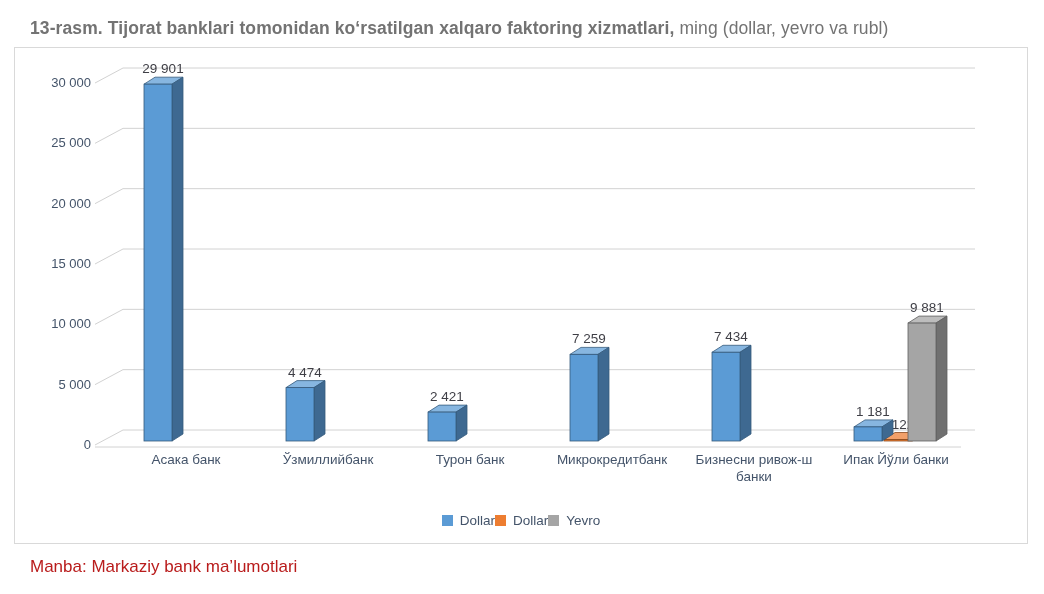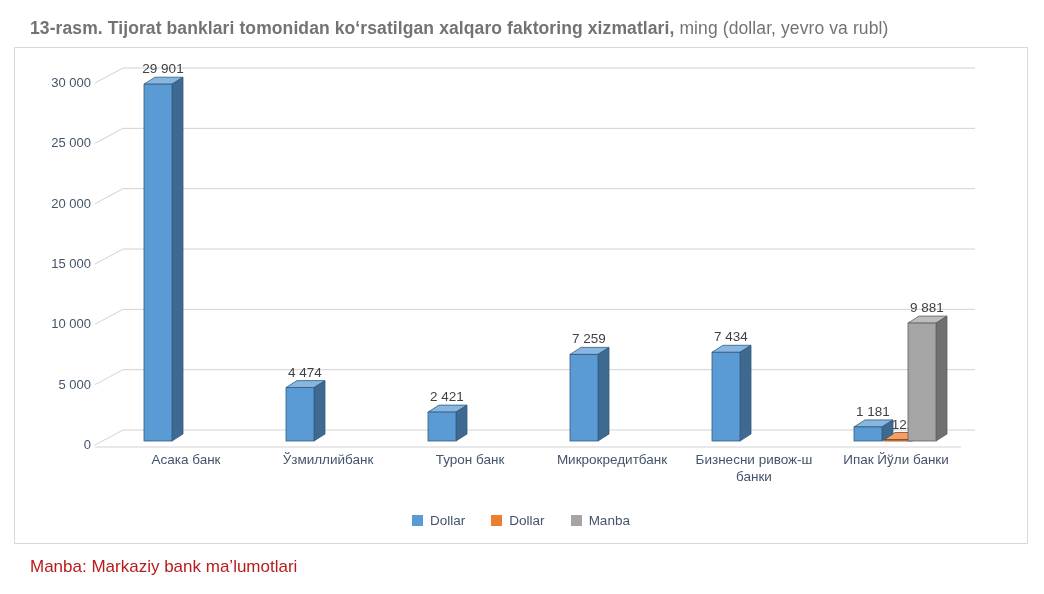--- a/index.html
+++ b/index.html
@@ -13,21 +13,21 @@
   }
   .title .b { font-weight:bold; }
   .frame {
     position:absolute; left:14px; top:47px; width:1014px; height:497px;
     border:1px solid #d9d9d9; background:#ffffff; box-sizing:border-box;
   }
   .frame svg { position:absolute; left:0; top:0; }
   svg text { font-family:"Liberation Sans", sans-serif; }
   .legend {
     position:absolute; left:0; right:0; bottom:15px;
-    display:flex; justify-content:center; align-items:center; gap:26px;
+    display:flex; justify-content:center; align-items:center; 
     font-size:13.5px; color:#44546A;
   }
   .legend .li { display:inline-flex; align-items:center; }
   .legend .sw { display:inline-block; width:11px; height:11px; margin-right:7px; }
   .footer {
     position:absolute; left:30px; top:557px; font-size:17px; color:#b91c1c;
   }
 </style>
 </head>
 <body>
@@ -102,18 +102,18 @@
       <span class="li">
         <span class="sw" style="background: rgb(91, 155, 213);"></span>
         <span>Dollar</span>
       </span>
       <span class="li">
         <span class="sw" style="background: rgb(237, 125, 49);"></span>
         <span>Dollar</span>
       </span>
       <span class="li">
         <span class="sw" style="background: rgb(165, 165, 165);"></span>
-        <span>Manba</span>
+        <span>Yevro</span>
       </span>
     </div>
 </div>
 
 <div class="footer">Manba: Markaziy bank ma’lumotlari</div>
 
 </body></html>

